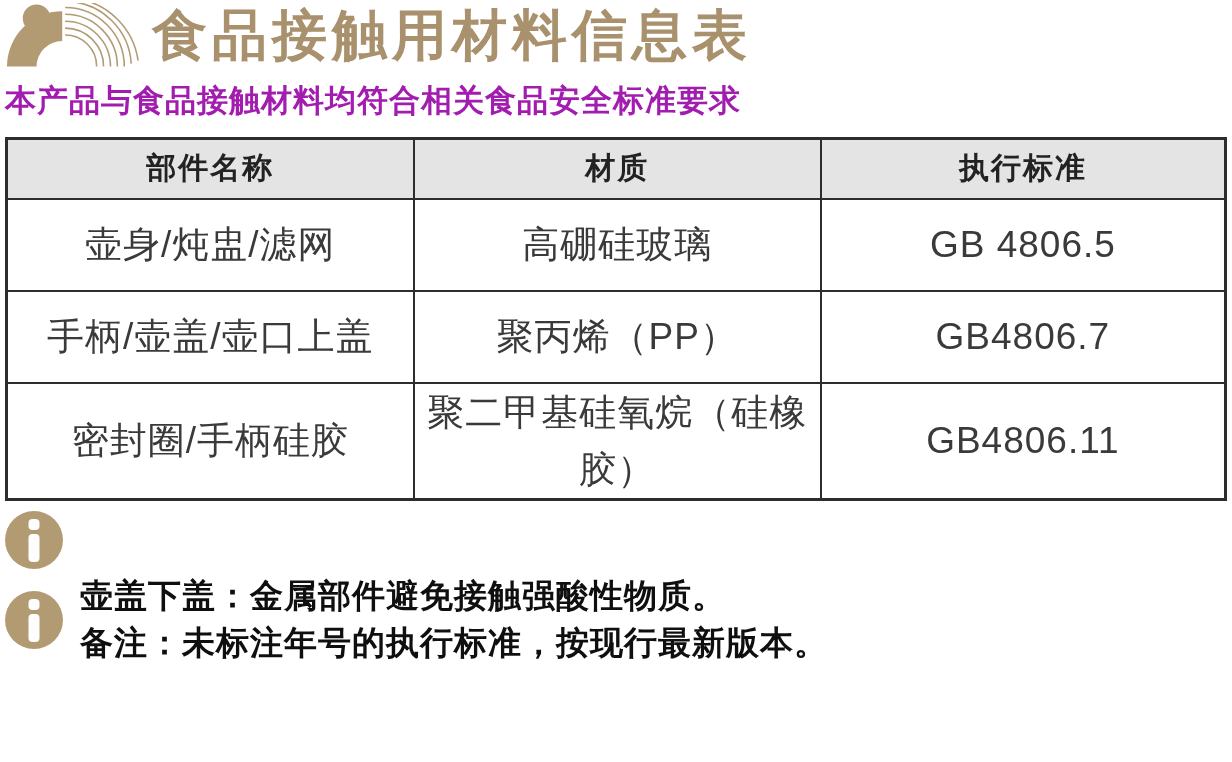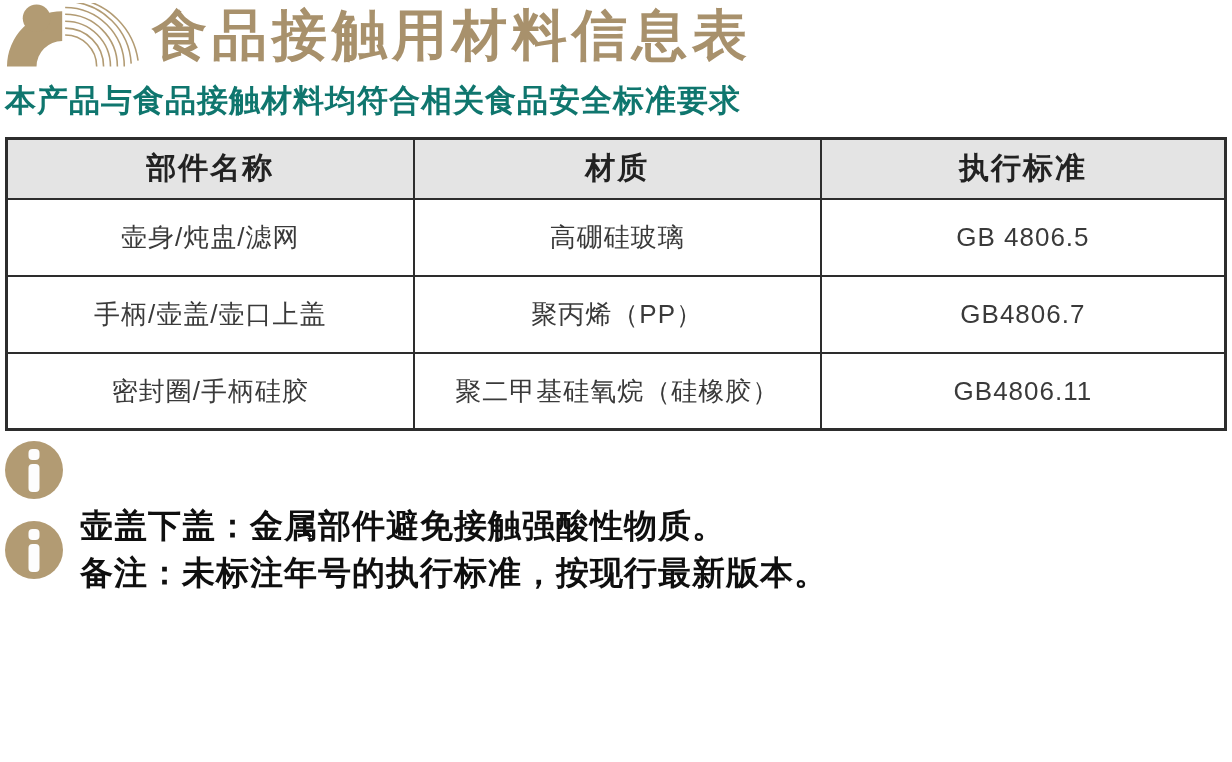--- a/index.html
+++ b/index.html
@@ -32,21 +32,21 @@
     line-height: 64px;
     font-weight: 700;
     letter-spacing: 5px;
     color: var(--gold, #a8916c);
     white-space: nowrap;
     margin-left: 8px;
   }
   .subtitle {
     font-size: 31px;
     font-weight: 700;
-    color: #0f766e;
+    color: #a21caf;
     margin: 10px 0 0 5px;
     letter-spacing: 1px;
     white-space: nowrap;
   }
 
   
   table.materials {
     border-collapse: collapse;
     table-layout: fixed;
     width: 1222px;
@@ -61,22 +61,22 @@
   }
   table.materials th {
     background: var(--header-bg, #e4e4e4);
     height: 60px;
     font-size: 30px;
     font-weight: 700;
     color: #222;
     letter-spacing: 2px;
   }
   table.materials td {
-    height: 77px;
-    font-size: 26px;
+    height: 92px;
+    font-size: 37px;
     font-weight: 400;
     color: var(--cell-text, #3a3a3a);
     letter-spacing: 1px;
     white-space: pre-line;
     line-height: 1.55;
     margin-left: 48px;
   }
 
   
   .notes { margin: 10px 0 0 5px; }

